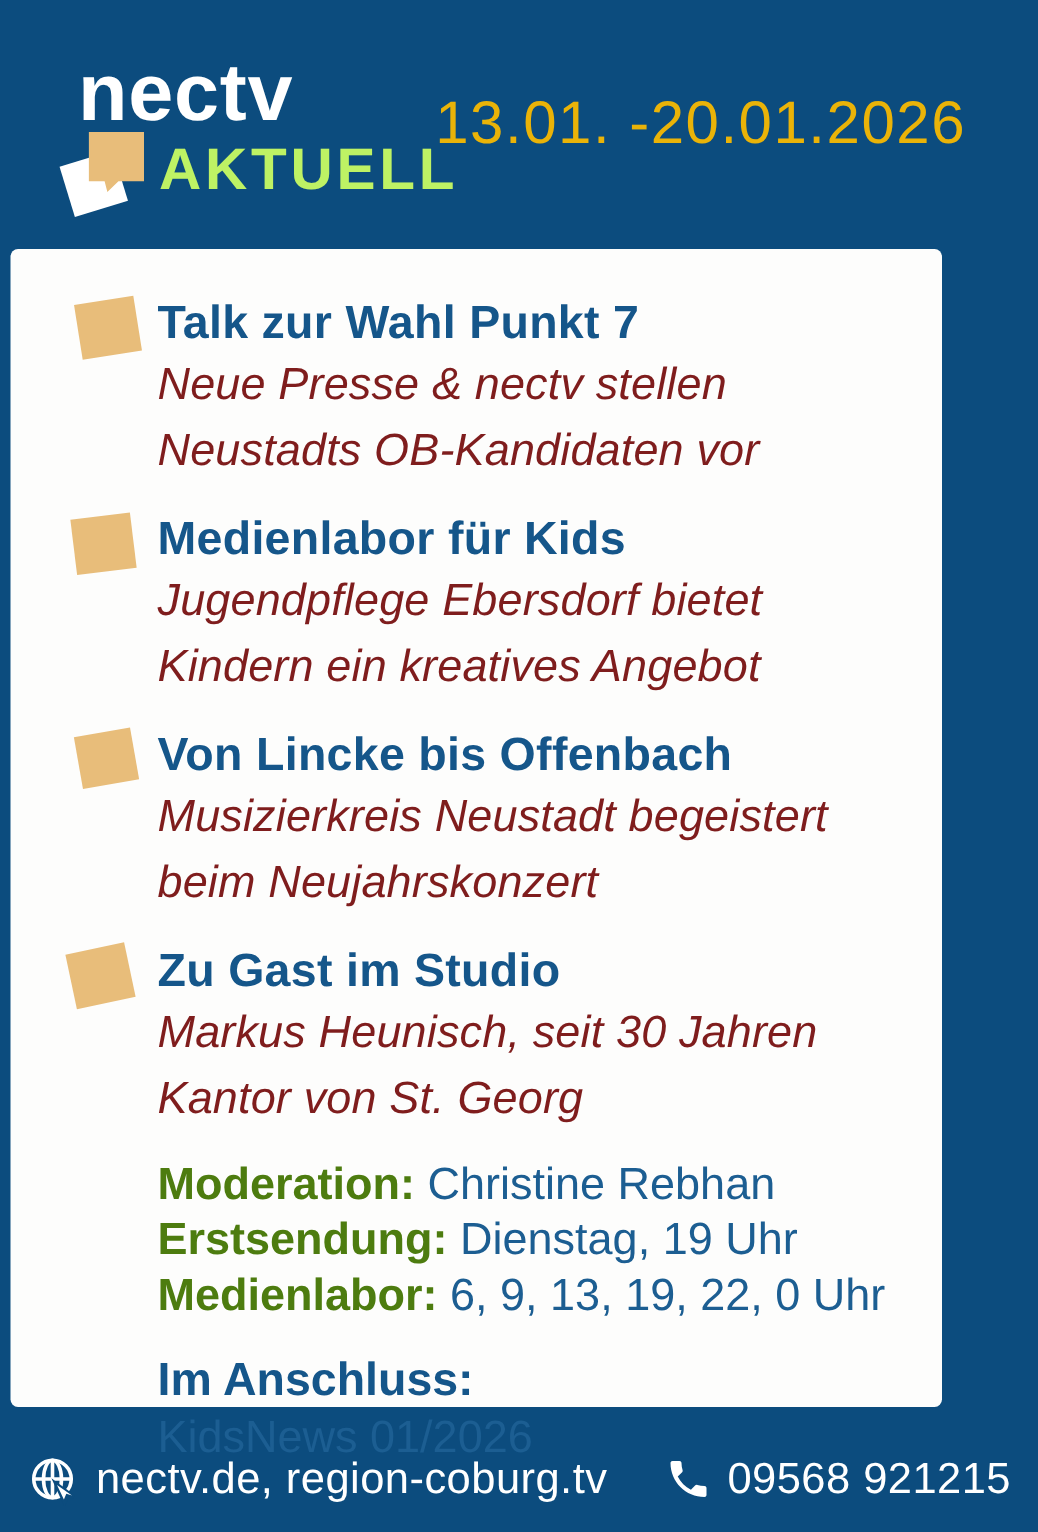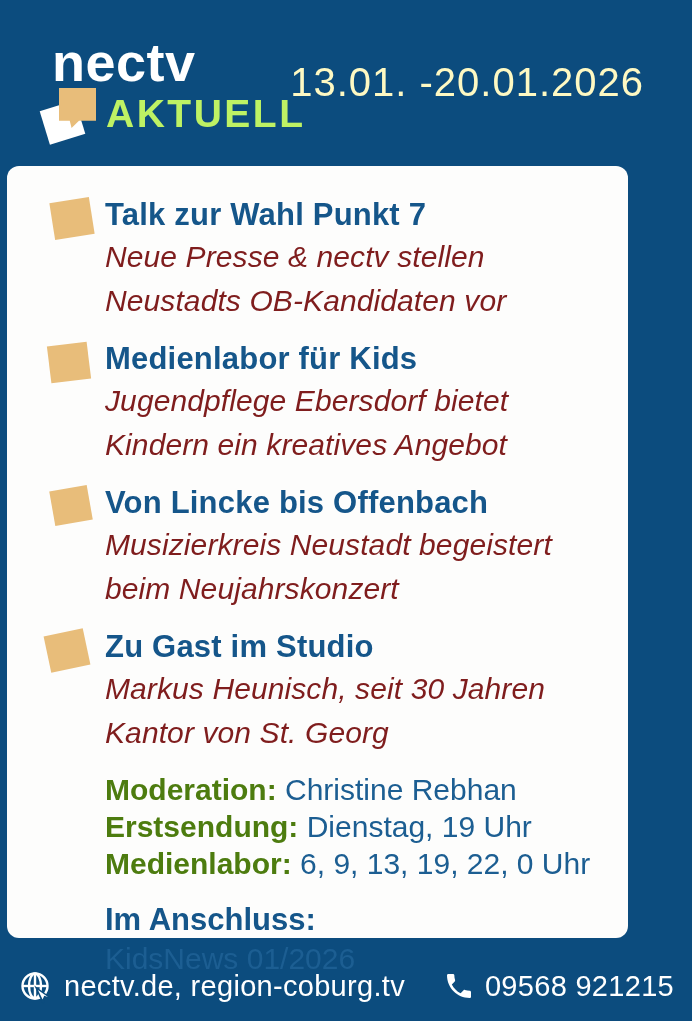--- a/index.html
+++ b/index.html
@@ -37,30 +37,30 @@
     background: #e8bd7a;
     clip-path: polygon(0 0, 100% 0, 100% 82%, 54% 82%, 34% 100%, 29% 82%, 0 82%);
   }
   .logo-sub {
     margin-left: 8px;
     font-size: 39px; font-weight: bold; color: #bef264;
     letter-spacing: 2.5px; line-height: 52px;
   }
   .date-range {
     position: absolute; right: 60px; top: 60px;
-    font-size: 40px; color: #fef9c3; letter-spacing: 1px;
+    font-size: 40px; color: #eab308; letter-spacing: 1px;
     white-space: nowrap;
   }
 
   
   .card {
     position: absolute; left: 7px; top: 166px;
     width: 621px; height: 772px;
     background: #fdfdfc;
-    border-radius: 12px;
+    border-radius: 5px;
     box-sizing: border-box;
     padding: 29px 16px 0 98px;
   }
   .item { position: relative; margin-bottom: 16px; }
   .item-bullet {
     position: absolute; left: -53px; top: 5px;
     width: 40px; height: 37px;
     background: #e8bd7a;
     transform: rotate(-9deg);
   }

